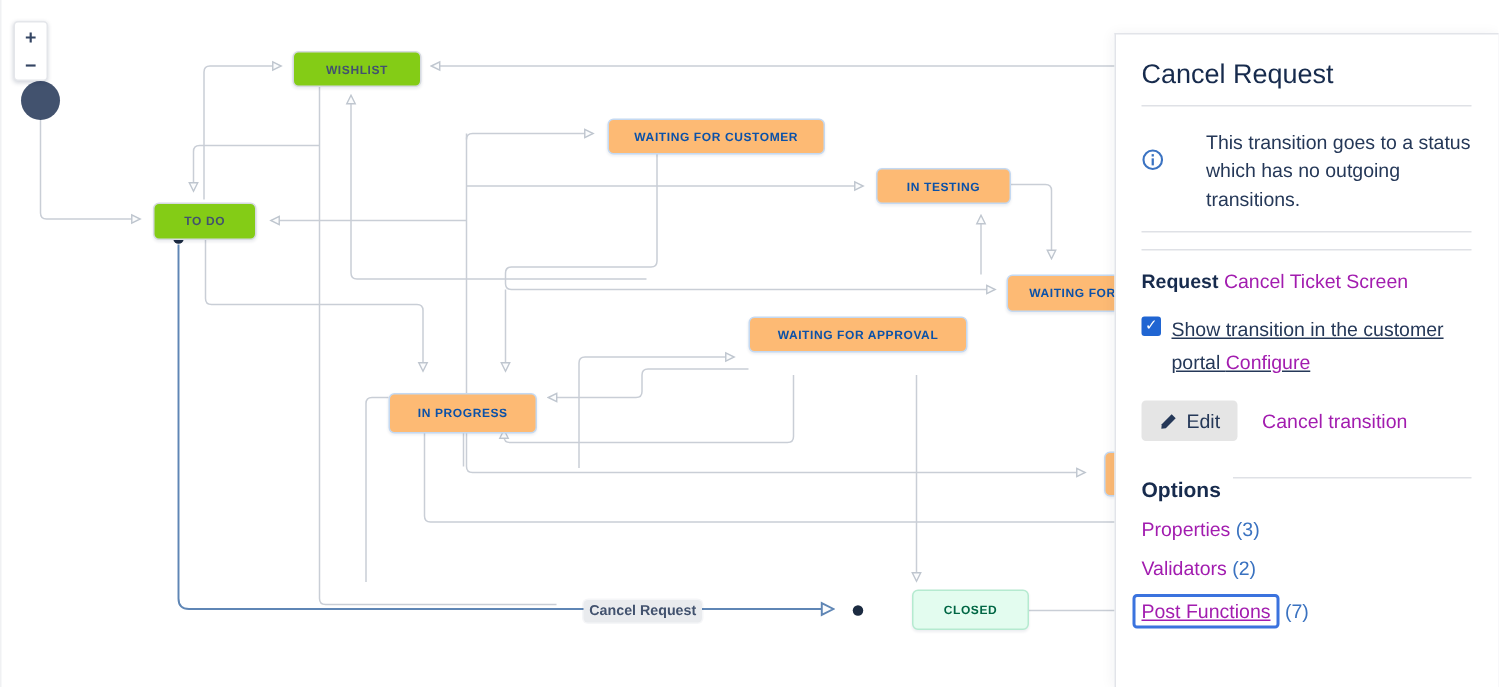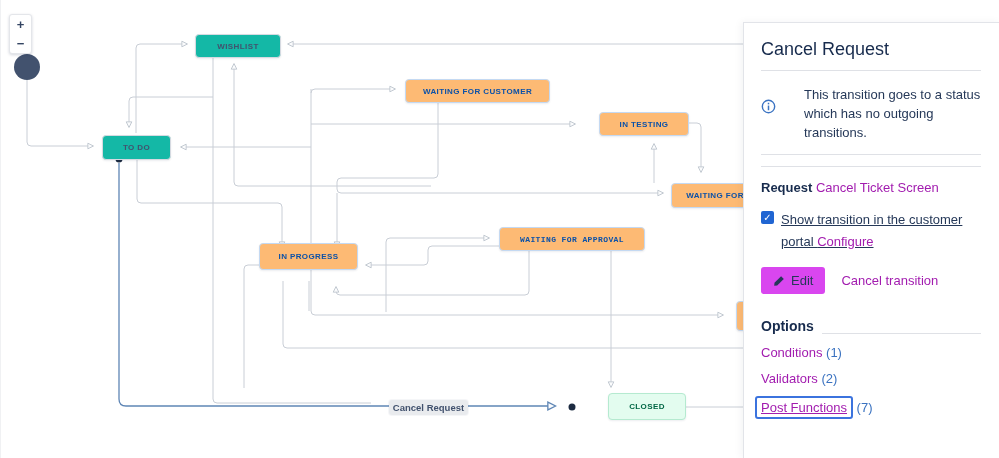--- a/index.html
+++ b/index.html
@@ -4,21 +4,21 @@
 <style>
   html,body{margin:0;padding:0;background:#fff;width:999px;height:458px;overflow:hidden;
     font-family:"Liberation Sans",sans-serif;-webkit-font-smoothing:antialiased;}
   #stage{position:relative;width:999px;height:458px;background:#fff;border-left:1px solid #f0f1f3;}
 
   
   #diagram-svg{position:absolute;left:0;top:0;z-index:1;}
   .status-box{position:absolute;z-index:2;display:flex;align-items:center;justify-content:center;
     border-radius:4px;font-size:8px;font-weight:bold;letter-spacing:.4px;
     box-shadow:0 1px 2px rgba(9,30,66,.08);cursor:pointer;white-space:nowrap;overflow:hidden;}
-  .cat-todo{background:#14b8a6;border:1px solid #d6dae1;color:#42526e;}
+  .cat-todo{background:#84cc16;border:1px solid #d6dae1;color:#42526e;}
   .cat-inprogress{background:#fdba74;border:1px solid #c4d9f2;color:#0b51a8;}
   .cat-done{background:#e3fcef;border:1px solid #b5ead0;color:#006644;margin-left:40px;}
   #start-node{position:absolute;left:13px;top:54px;width:26px;height:26px;border-radius:50%;
     background:#42526e;z-index:2;cursor:pointer;}
   #zoom-widget{position:absolute;left:8px;top:14px;width:21px;z-index:3;background:#fff;
     border:1px solid #e4e6ea;border-radius:3px;box-shadow:0 1px 3px rgba(9,30,66,.18);}
   .zoom-btn{height:19px;display:flex;align-items:center;justify-content:center;font-size:13px;
     font-weight:bold;color:#344563;cursor:pointer;line-height:1;}
   #transition-label{position:absolute;z-index:3;left:388px;top:400px;width:79px;height:15px;
     background:#e9ebee;border-radius:3px;color:#42526e;font-size:9.5px;font-weight:bold;
@@ -36,24 +36,24 @@
   #info-text{font-size:13px;line-height:19px;color:#253858;width:195px;}
   #screen-row{margin:13px 0 14px 0;font-size:13px;}
   #screen-label{font-weight:bold;color:#172b4d;}
   a.link{color:#a21caf;text-decoration:none;cursor:pointer;}
   #checkbox-row{display:flex;gap:7px;margin:4px 0 14px 0;}
   #show-checkbox{flex:0 0 13px;width:13px;height:13px;margin-top:2px;background:#2065d2;
     border-radius:2px;display:flex;align-items:center;justify-content:center;cursor:pointer;}
   #show-checkbox span{color:#fff;font-size:10px;line-height:1;}
   #checkbox-text{font-size:13px;line-height:22px;width:205px;text-decoration:underline;}
   #actions-row{display:flex;align-items:center;gap:16px;margin:6px 0 0 0;}
-  #edit-button{display:flex;align-items:center;gap:6px;background:#d946ef;border:none;
+  #edit-button{display:flex;align-items:center;gap:6px;background:#e5e5e5;border:none;
     border-radius:3px;padding:6px 12px;font-size:13px;color:#253858;cursor:pointer;
     font-family:"Liberation Sans",sans-serif;}
-  #options-head{display:flex;align-items:flex-end;gap:8px;margin:24px 0 10px 0;}
+  #options-head{display:flex;align-items:flex-start;gap:8px;margin:24px 0 10px 0;}
   #options-heading{font-size:14px;font-weight:bold;color:#172b4d;}
   #options-head .divider{flex:1;}
   .opt-row{font-size:13px;margin:0 0 9px 0;line-height:17px;}
   .opt-count{color:#3a72c0;}
   .focus-ring{display:inline-block;border:2px solid #3b73de;border-radius:3px;padding:1px 4px;margin-left:-6px;}
   .focus-ring a{text-decoration:underline;}
 </style>
 </head>
 <body>
 
@@ -103,24 +103,24 @@
   <div id="start-node"></div>
   <div id="zoom-widget">
     <div class="zoom-btn">+</div>
     <div class="zoom-btn">−</div>
   </div>
 
   <div id="status-layer">
       <div class="status-box cat-todo" style="left: 194px; top: 34px; width: 84px; height: 22px;">WISHLIST</div>
       <div class="status-box cat-todo" style="left: 101px; top: 135px; width: 67px; height: 23px;">TO DO</div>
       <div class="status-box cat-inprogress" style="left: 404px; top: 79px; width: 143px; height: 22px;">WAITING FOR CUSTOMER</div>
-      <div class="status-box cat-inprogress" style="left: 598px; top: 112px; width: 88px; height: 22px;">IN TESTING</div>
+      <div class="status-box cat-inprogress" style="left: 583px; top: 112px; width: 88px; height: 22px;">IN TESTING</div>
       <div class="status-box cat-inprogress" style="left: 670px; top: 183px; width: 86px; height: 23px;">WAITING FOR</div>
-      <div class="status-box cat-inprogress" style="left: 498px; top: 227px; width: 144px; height: 22px; font-family: Liberation Mono, monospace;">WAITING FOR APPROVAL</div>
-      <div class="status-box cat-inprogress" style="left: 258px; top: 243px; width: 97px; height: 25px;">IN PROGRESS</div>
+      <div class="status-box cat-inprogress" style="left: 498px; top: 211px; width: 144px; height: 22px;">WAITING FOR APPROVAL</div>
+      <div class="status-box cat-inprogress" style="left: 258px; top: 262px; width: 97px; height: 25px;">IN PROGRESS</div>
       <div class="status-box cat-done" style="left: 567px; top: 393px; width: 76px; height: 25px;">CLOSED</div>
       <div class="status-box cat-inprogress" style="left: 735px; top: 301px; width: 18px; height: 28px;"></div>
     </div>
 
   <div id="transition-label">Cancel Request</div>
 
   <div id="panel">
     <div id="panel-title">Cancel Request</div>
     <hr class="divider">
     <div id="info-row">
@@ -151,18 +151,18 @@
         </svg>
         <span>Edit</span>
       </button>
       <a class="link" style="font-size:13px">Cancel transition</a>
     </div>
     <div id="options-head">
       <span id="options-heading">Options</span>
       <hr class="divider">
     </div>
     <div id="options-list">
-        <div class="opt-row"><a class="link">Conditions</a><span class="opt-count"> (1)</span></div>
+        <div class="opt-row"><a class="link">Properties</a><span class="opt-count"> (3)</span></div>
         <div class="opt-row"><a class="link">Validators</a><span class="opt-count"> (2)</span></div>
         <div class="opt-row"><span class="focus-ring"><a class="link">Post Functions</a></span><span class="opt-count"> (7)</span></div>
       </div>
   </div>
 </div>
 
 </body></html>

